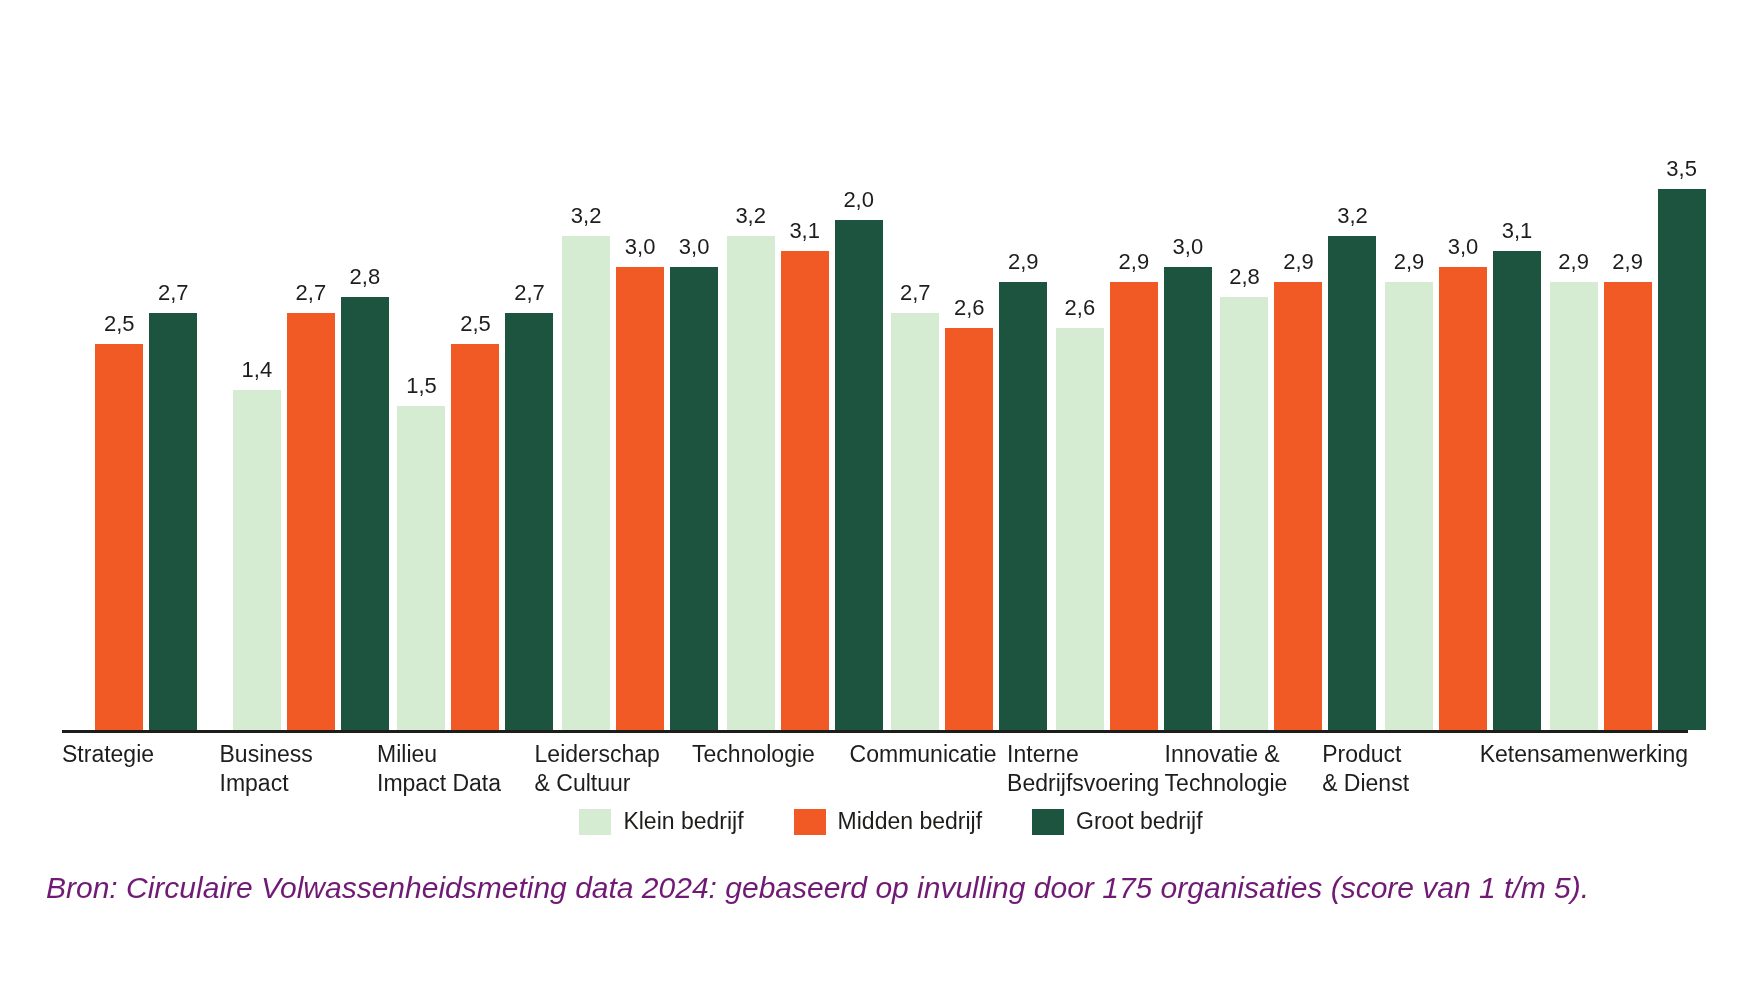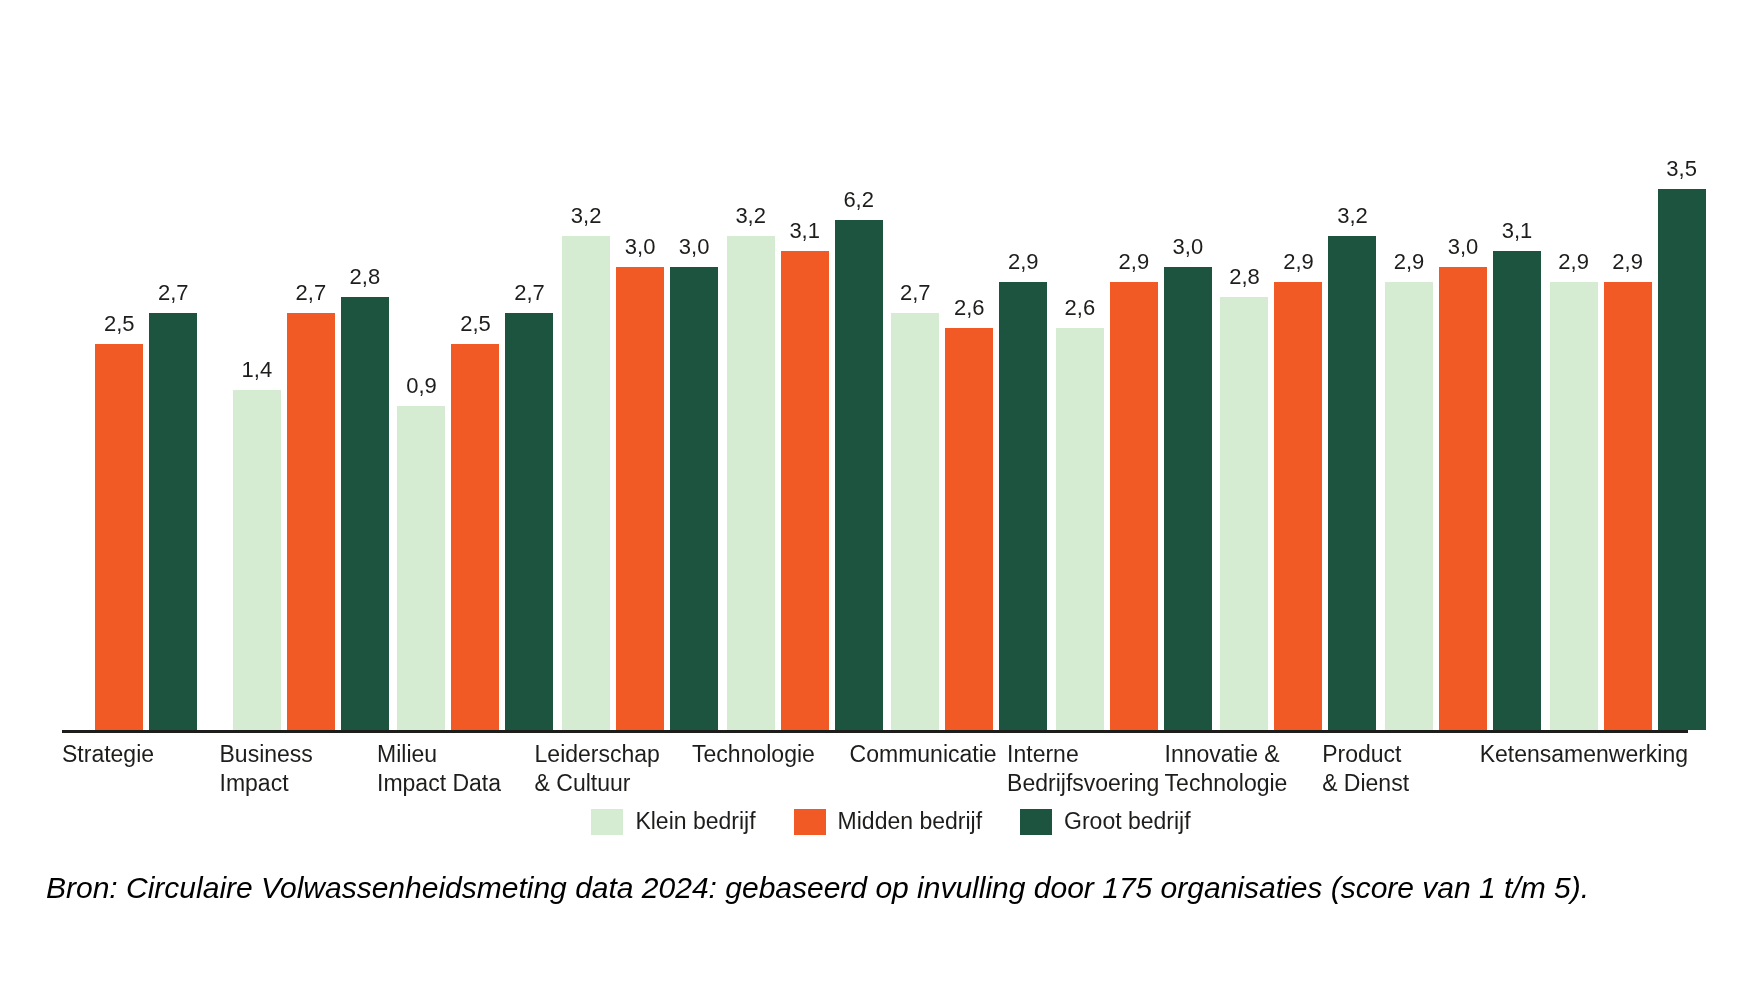--- a/index.html
+++ b/index.html
@@ -105,21 +105,21 @@
 
   
   .legend {
     position: absolute;
     left: 8px;
     right: 0;
     top: 790px;
     display: flex;
     justify-content: center;
     align-items: center;
-    gap: 38px;
+    gap: 50px;
   }
   .legend-item {
     display: flex;
     align-items: center;
     gap: 12px;
   }
   .legend-swatch {
     width: 32px;
     height: 26px;
     display: inline-block;
@@ -131,21 +131,21 @@
 
   
   .source {
     position: absolute;
     left: 46px;
     top: 866px;
     width: 1620px;
     font-style: italic;
     font-size: 30px;
     line-height: 1.45;
-    color: #000000;
+    color: #701a75;
   }
 </style>
 </head>
 <body>
 
 <div class="page">
 
   <div class="chart-wrap">
     <div class="plot" id="plot">
         <div class="group">
@@ -167,21 +167,21 @@
             <div class="bar-value">2,7</div>
             <div class="bar" style="height: 417px; background: rgb(241, 90, 36);"></div>
           </div>
           <div class="bar-slot">
             <div class="bar-value">2,8</div>
             <div class="bar" style="height: 433px; background: rgb(29, 84, 64);"></div>
           </div>
         </div>
         <div class="group">
           <div class="bar-slot">
-            <div class="bar-value">0,9</div>
+            <div class="bar-value">1,5</div>
             <div class="bar" style="height: 324px; background: rgb(214, 236, 210);"></div>
           </div>
           <div class="bar-slot">
             <div class="bar-value">2,5</div>
             <div class="bar" style="height: 386px; background: rgb(241, 90, 36);"></div>
           </div>
           <div class="bar-slot">
             <div class="bar-value">2,7</div>
             <div class="bar" style="height: 417px; background: rgb(29, 84, 64);"></div>
           </div>
@@ -203,21 +203,21 @@
         <div class="group">
           <div class="bar-slot">
             <div class="bar-value">3,2</div>
             <div class="bar" style="height: 494px; background: rgb(214, 236, 210);"></div>
           </div>
           <div class="bar-slot">
             <div class="bar-value">3,1</div>
             <div class="bar" style="height: 479px; background: rgb(241, 90, 36);"></div>
           </div>
           <div class="bar-slot">
-            <div class="bar-value">6,2</div>
+            <div class="bar-value">2,0</div>
             <div class="bar" style="height: 510px; background: rgb(29, 84, 64);"></div>
           </div>
         </div>
         <div class="group">
           <div class="bar-slot">
             <div class="bar-value">2,7</div>
             <div class="bar" style="height: 417px; background: rgb(214, 236, 210);"></div>
           </div>
           <div class="bar-slot">
             <div class="bar-value">2,6</div>

